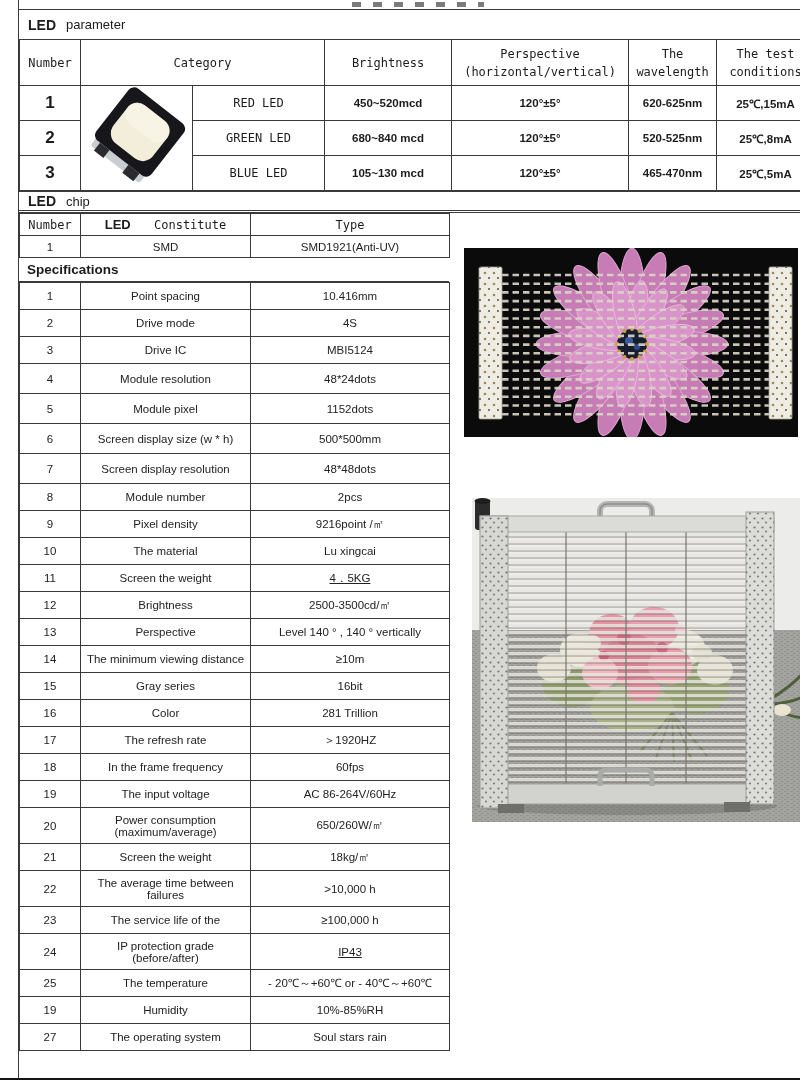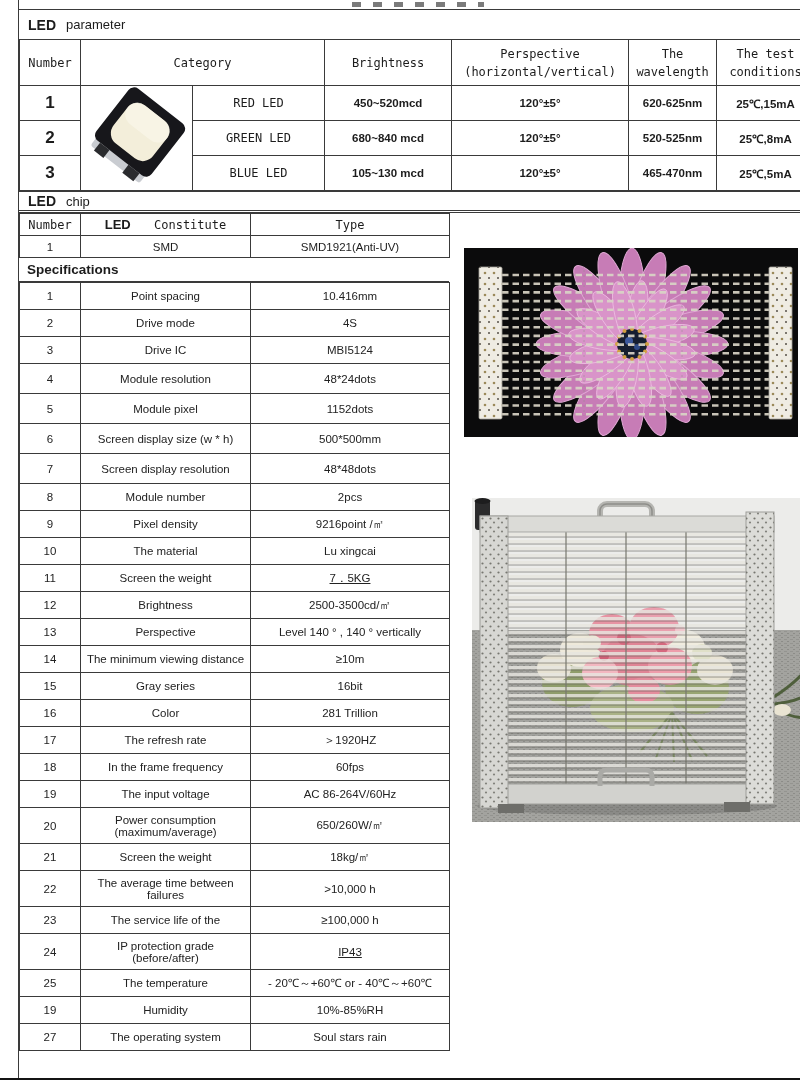--- a/index.html
+++ b/index.html
@@ -206,21 +206,21 @@
               <td>9216point /㎡</td>
             </tr>
             <tr>
               <td>10</td>
               <td class="preline">The material</td>
               <td>Lu xingcai</td>
             </tr>
             <tr>
               <td>11</td>
               <td class="preline">Screen the weight</td>
-              <td class="u">7．5KG</td>
+              <td class="u">4．5KG</td>
             </tr>
             <tr>
               <td>12</td>
               <td class="preline">Brightness</td>
               <td>2500-3500cd/㎡</td>
             </tr>
             <tr>
               <td>13</td>
               <td class="preline">Perspective</td>
               <td>Level 140 ° , 140 °  vertically</td>

